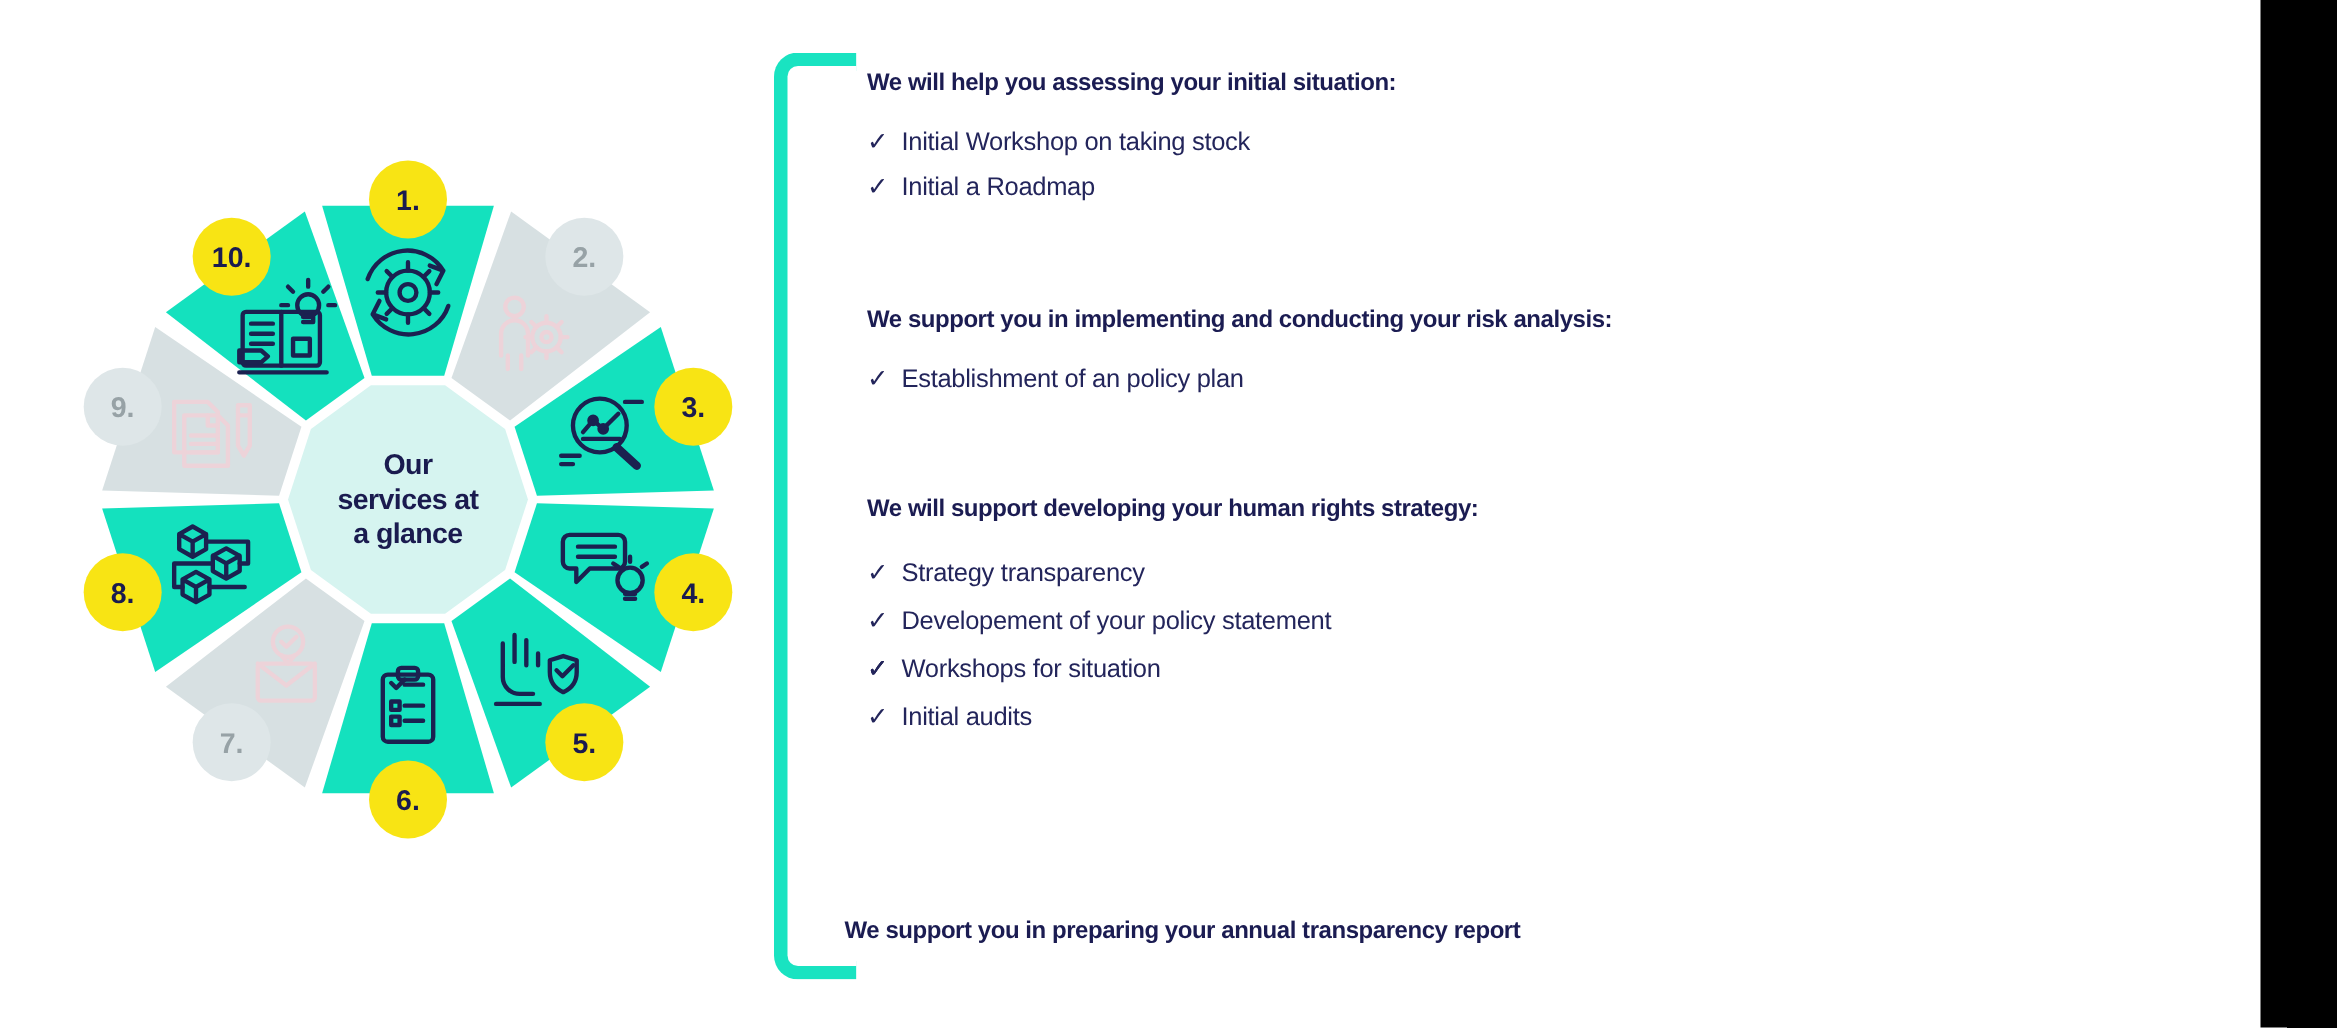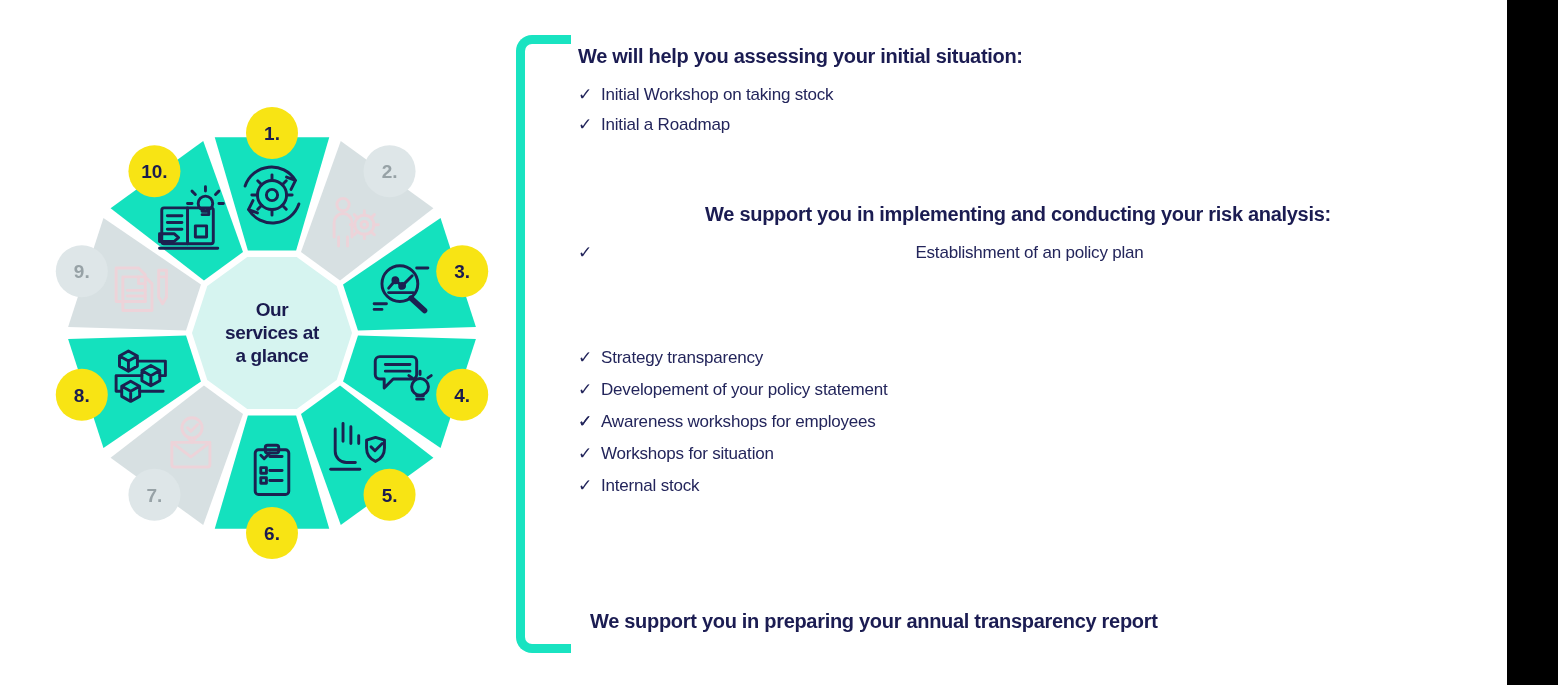--- a/index.html
+++ b/index.html
@@ -21,35 +21,35 @@
     border-top-left-radius:16px;border-bottom-left-radius:16px;
   }
 
   
   #wheel-svg{position:absolute;left:0;top:0;width:520px;height:600px;}
   #wheel-svg text{font-family:"Liberation Sans",sans-serif;}
 
   
   .section{position:absolute;left:578px;width:880px;color:#1E2055;}
   .section h2{
-    margin:0;font-size:20px;line-height:24px;font-weight:bold;
+    margin:0;font-size:16px;line-height:24px;font-weight:bold;
     letter-spacing:-0.3px;color:#1B1C52;
   }
   .section ul{list-style:none;margin:12px 0 0 0;padding:0;}
   .section li{
     font-size:17px;line-height:30px;letter-spacing:-0.2px;
     padding-left:23px;position:relative;color:#23255B;
   }
   #section-2 ul{margin-top:14px;}
   #section-2 li{line-height:32px;}
   .chk{position:absolute;left:0;top:0;color:#23255B;}
   #section-0{top:44px;}
-  #section-1{top:202px;text-align:center;}
+  #section-1{top:202px;}
   #section-2{top:328px;}
-  #section-3{top:609px;left:590px;}
+  #section-3{top:609px;left:563px;}
 </style>
 </head>
 <body>
 
 <div class="stage">
 
   <svg id="wheel-svg" viewBox="0 0 520 600">
       <g>
         <polygon points="247.86266303281224,250.4567448901339 214.7439913801593,137.19972043706187 329.2560086198407,137.19972043706187 296.13733696718776,250.4567448901339" fill="#14E1BE"></polygon>
       </g>
@@ -207,27 +207,28 @@
   </div>
 
   <div class="section" id="section-1">
     <h2>We support you in implementing and conducting your risk analysis:</h2>
     <ul>
       <li><span class="chk">✓</span><span>Establishment of an policy plan</span></li>
     </ul>
   </div>
 
   <div class="section" id="section-2">
+    <h2>We will support developing your human rights strategy:</h2>
     <ul>
       <li><span class="chk">✓</span><span>Strategy transparency</span></li>
       <li><span class="chk">✓</span><span>Developement of your policy statement</span></li>
       <li><span class="chk">✓</span></li>
-      <li><span class="chk">✓</span><span>Awareness workshops for employees</span></li>
+      <li><span class="chk">✓</span></li>
       <li><span class="chk">✓</span><span>Workshops for situation</span></li>
-      <li><span class="chk">✓</span><span>Internal stock</span></li>
+      <li><span class="chk">✓</span><span>Initial audits</span></li>
     </ul>
   </div>
 
   <div class="section" id="section-3">
     <h2>We support you in preparing your annual transparency report</h2>
   </div>
 
   <div class="black-bar"></div>
 </div>
 

